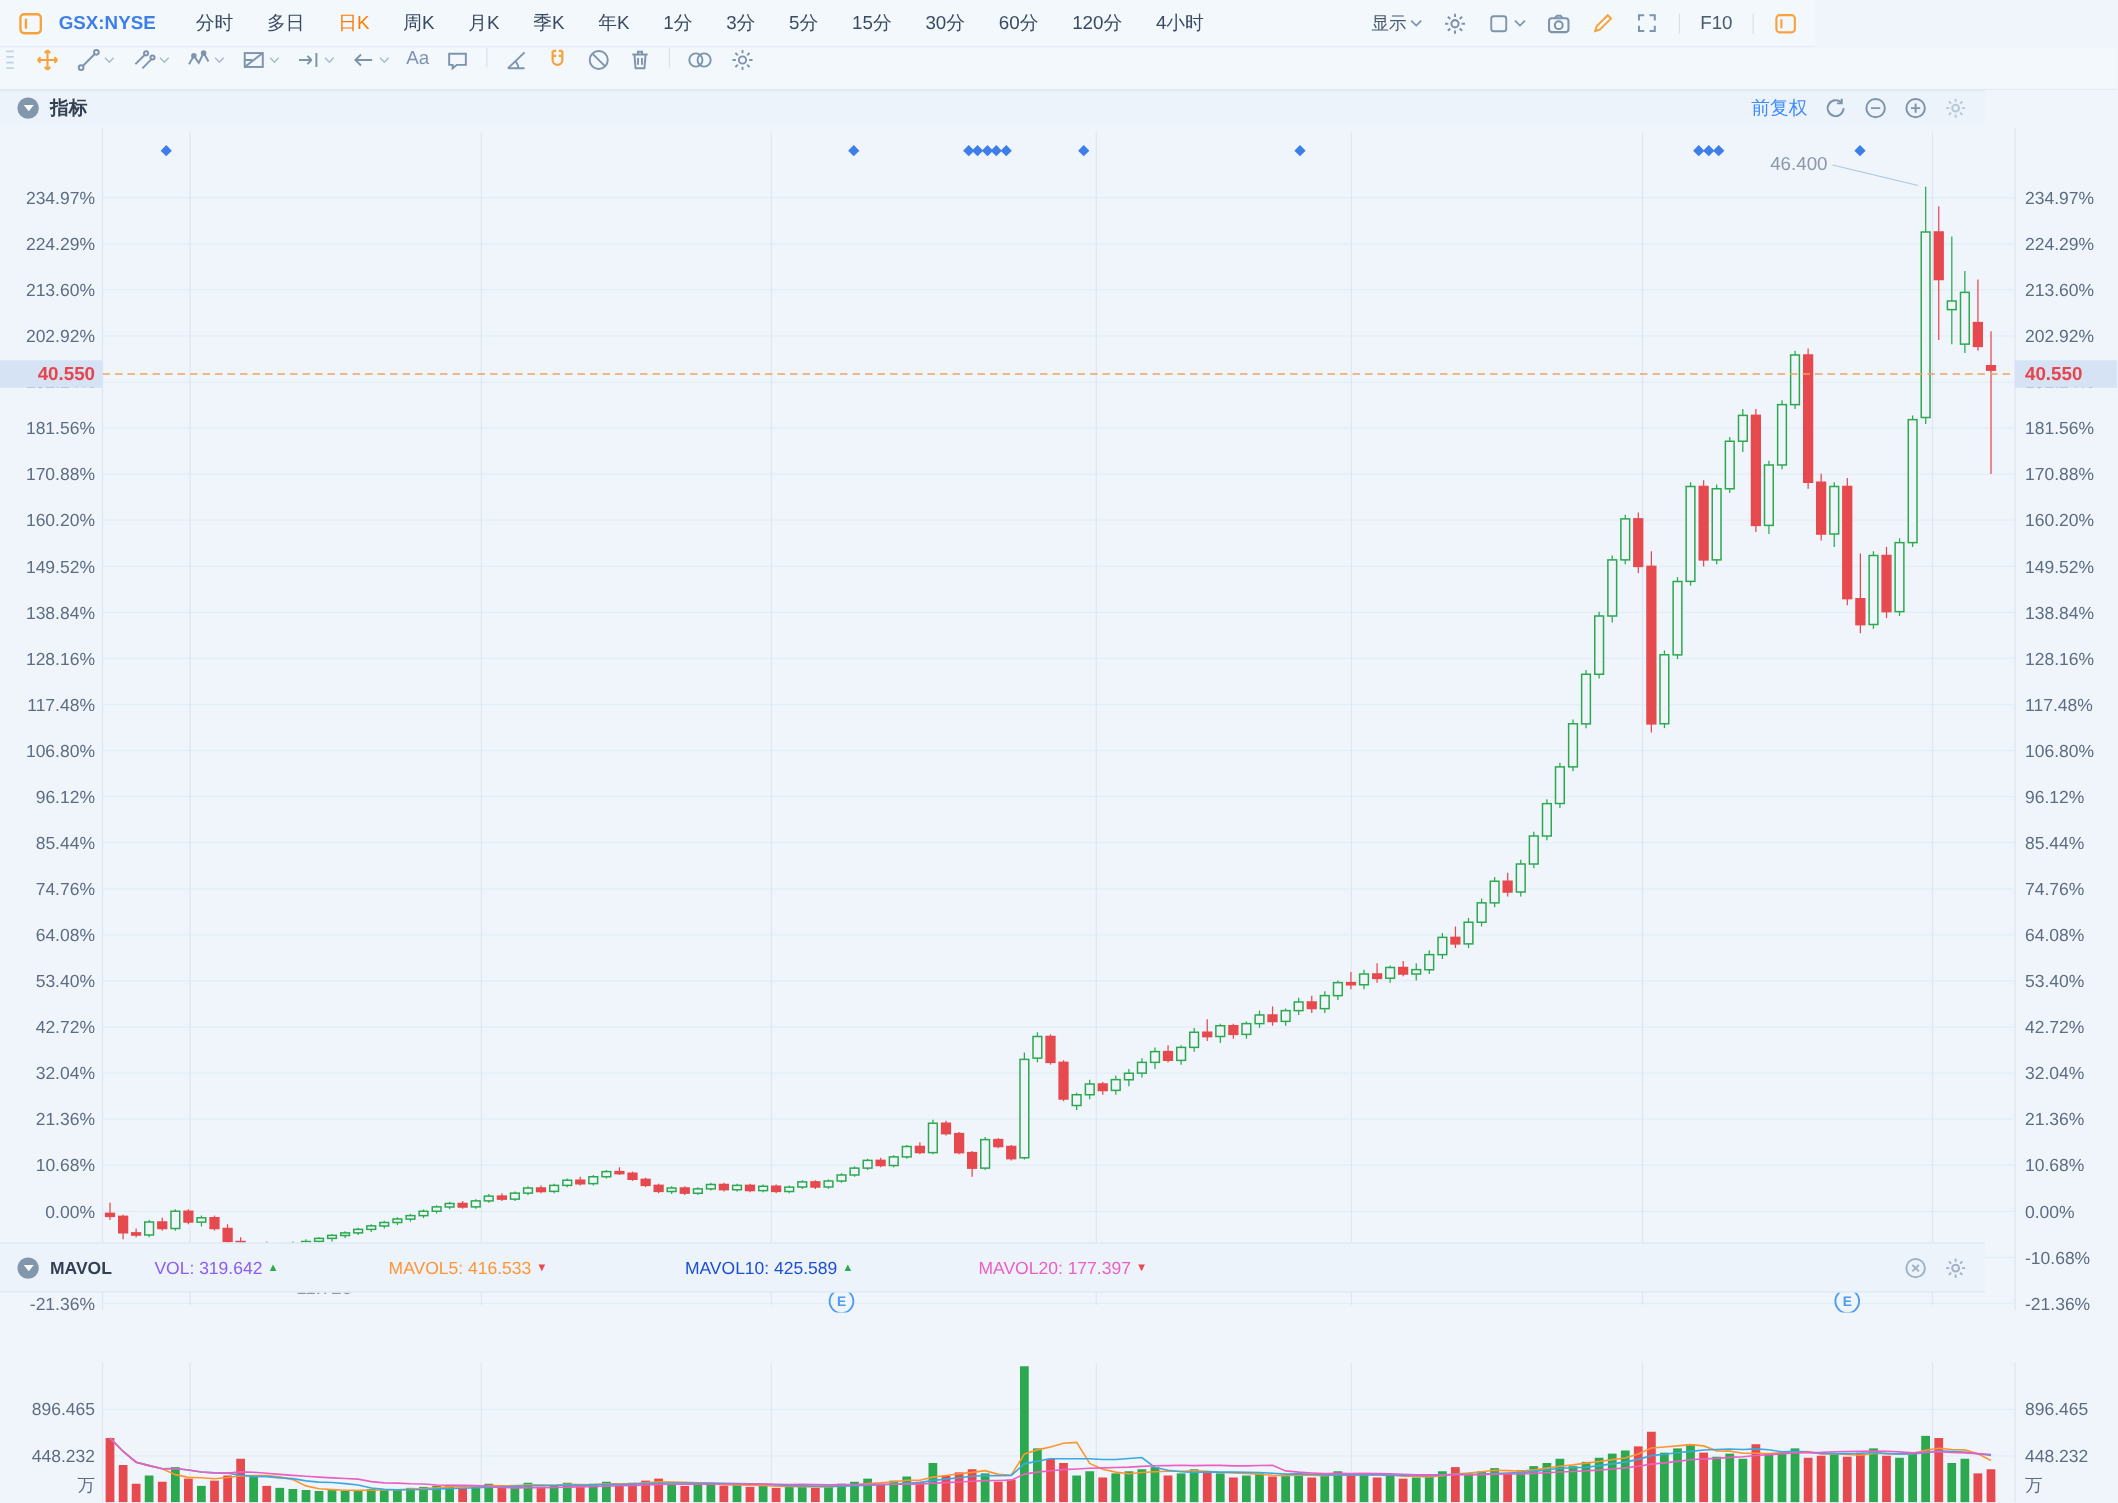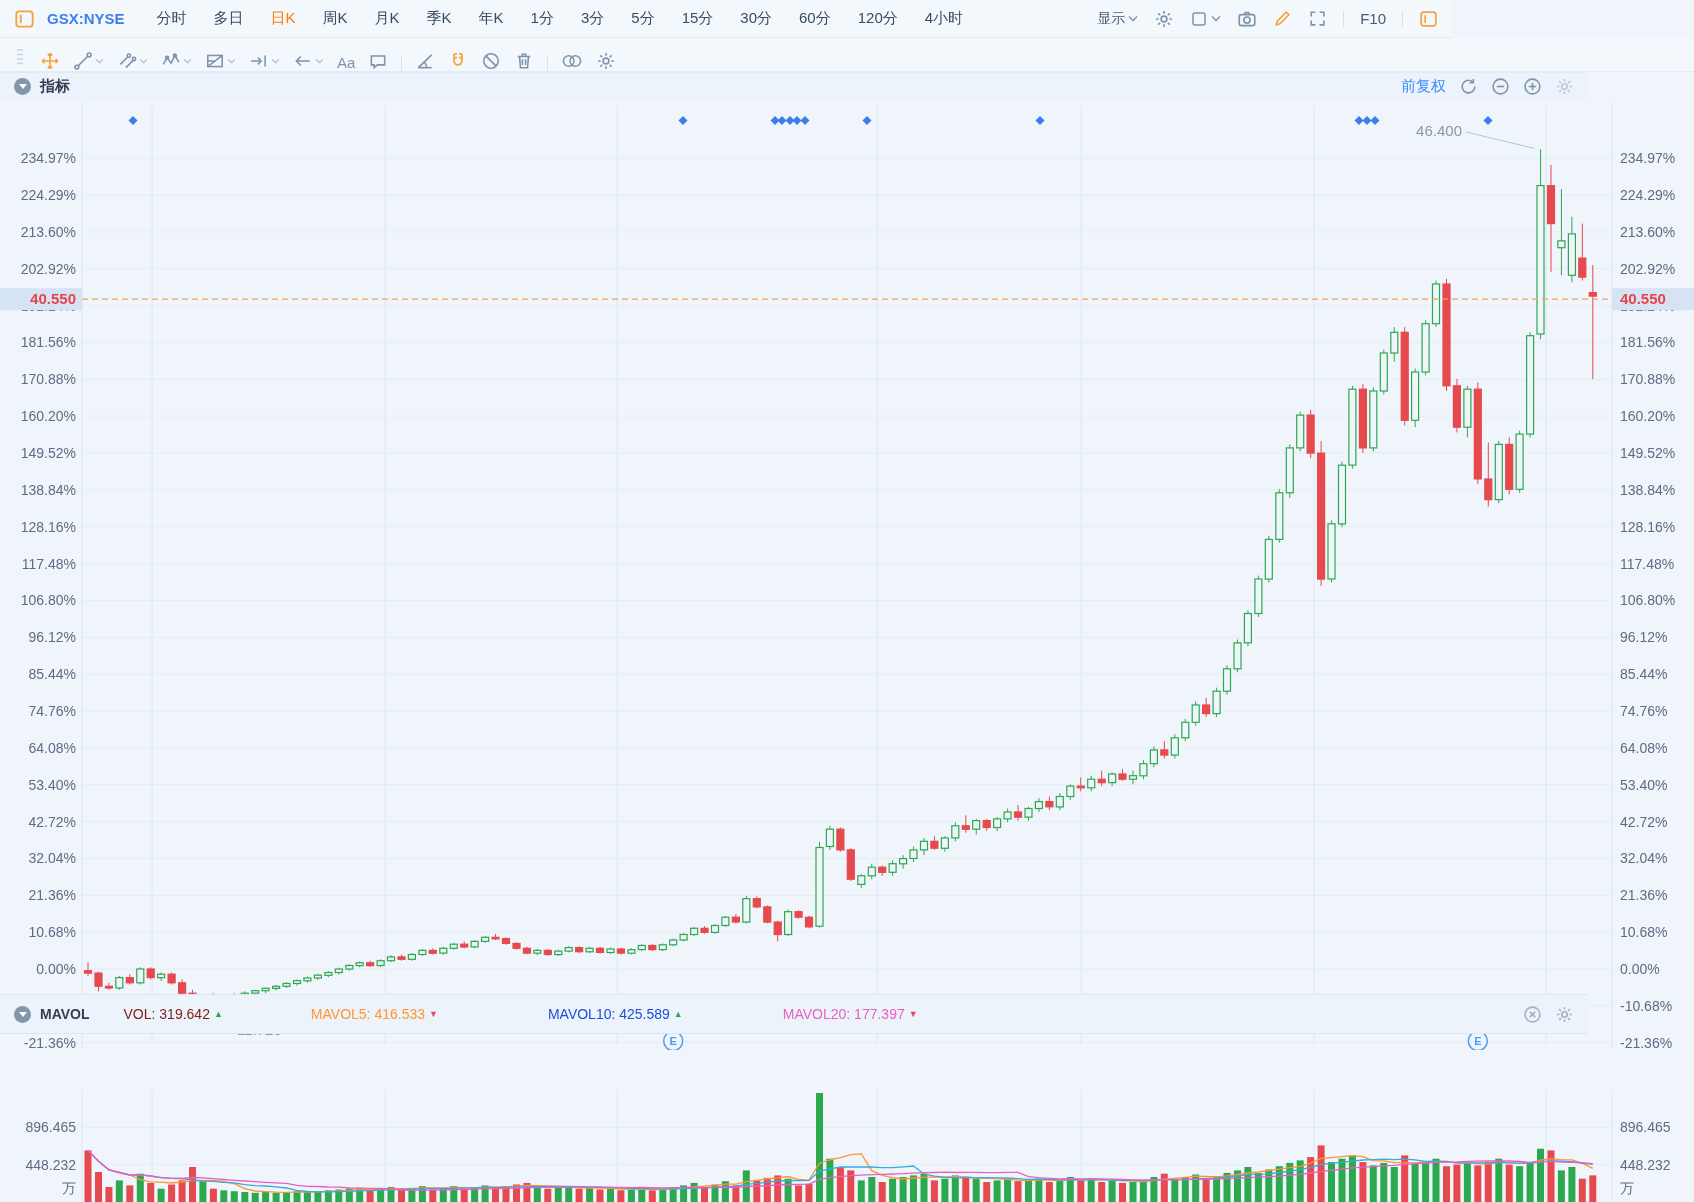--- a/index.html
+++ b/index.html
@@ -8,21 +8,21 @@
     border-bottom:1px solid #E2EBF5;display:flex;align-items:center;box-sizing:border-box;padding:0 14px;}
   .sym{color:#3D7EEB;font-size:15px;font-weight:700;margin:0 10px 0 12px;cursor:pointer;}
   .tabs{display:flex;align-items:center;gap:27px;margin-left:22px;}
   .tab{font-size:15px;color:#3A4A61;cursor:pointer;white-space:nowrap;}
   .tab.active{color:#FF7A00;}
   .tb-right{margin-left:auto;display:flex;align-items:center;gap:16px;}
   .tb-right .txt{font-size:14px;color:#4A5A70;}
   .vdiv{width:1px;height:16px;background:#D7E2EF;}
   .ibtn{display:flex;align-items:center;gap:3px;cursor:pointer;color:#7E93AC;}
   .drawbar{position:absolute;left:0;top:38px;width:1694px;height:34px;background:#F3F8FD;
-    border-bottom:1px solid #E2EBF5;display:flex;align-items:flex-end;box-sizing:border-box;padding:0 15px;gap:13px;}
+    border-bottom:1px solid #E2EBF5;display:flex;align-items:flex-start;box-sizing:border-box;padding:0 3px;gap:13px;}
   .tool{display:flex;align-items:center;gap:2px;cursor:pointer;color:#7E93AC;}
   .tool.accent{color:#F7A23B;}
   .tool .lbl{font-size:14px;color:#7E93AC;}
   .hdr{position:absolute;left:0;width:1588px;display:flex;align-items:center;box-sizing:border-box;
     background:#EDF3FA;}
   .hdr-ind{top:72px;height:28px;border-top:1px solid #E2EBF5;padding:0 14px;}
   .hdr-mavol{top:994px;height:40px;border-top:1px solid #DCE7F3;border-bottom:1px solid #DCE7F3;padding:0 14px;}
   .coll{width:17px;height:17px;border-radius:50%;background:#8296AC;display:inline-flex;
     align-items:center;justify-content:center;cursor:pointer;flex:0 0 auto;}
   .coll:after{content:"";border:4px solid transparent;border-top:5px solid #fff;margin-top:4px;}
@@ -687,21 +687,21 @@
       <rect x="1612" y="188.2" width="82" height="22" fill="#D5E3F5"></rect>
       <text x="1620" y="204.2" text-anchor="start" font-size="15" font-weight="bold" fill="#E8444B">40.550</text>
     </g>
   </svg>
 
 <div class="hdr hdr-mavol">
   <span class="coll"></span>
   <span class="title" style="font-weight:700;font-size:14px;">MAVOL</span>
   <div class="legend" id="mavleg">
       <span class="leg-item" style="margin-left: 34px;">
-        <span style="color:#7f1d1d">VOL: 319.642</span>
+        <span style="color:#8b5cf6">VOL: 319.642</span>
         <span class="leg-arrow" style="color:#2CA94F">▲</span>
       </span>
       <span class="leg-item" style="margin-left: 88px;">
         <span style="color:#FF9532">MAVOL5: 416.533</span>
         <span class="leg-arrow" style="color:#E6494E">▼</span>
       </span>
       <span class="leg-item" style="margin-left: 110px;">
         <span style="color:#1d4ed8">MAVOL10: 425.589</span>
         <span class="leg-arrow" style="color:#2CA94F">▲</span>
       </span>

